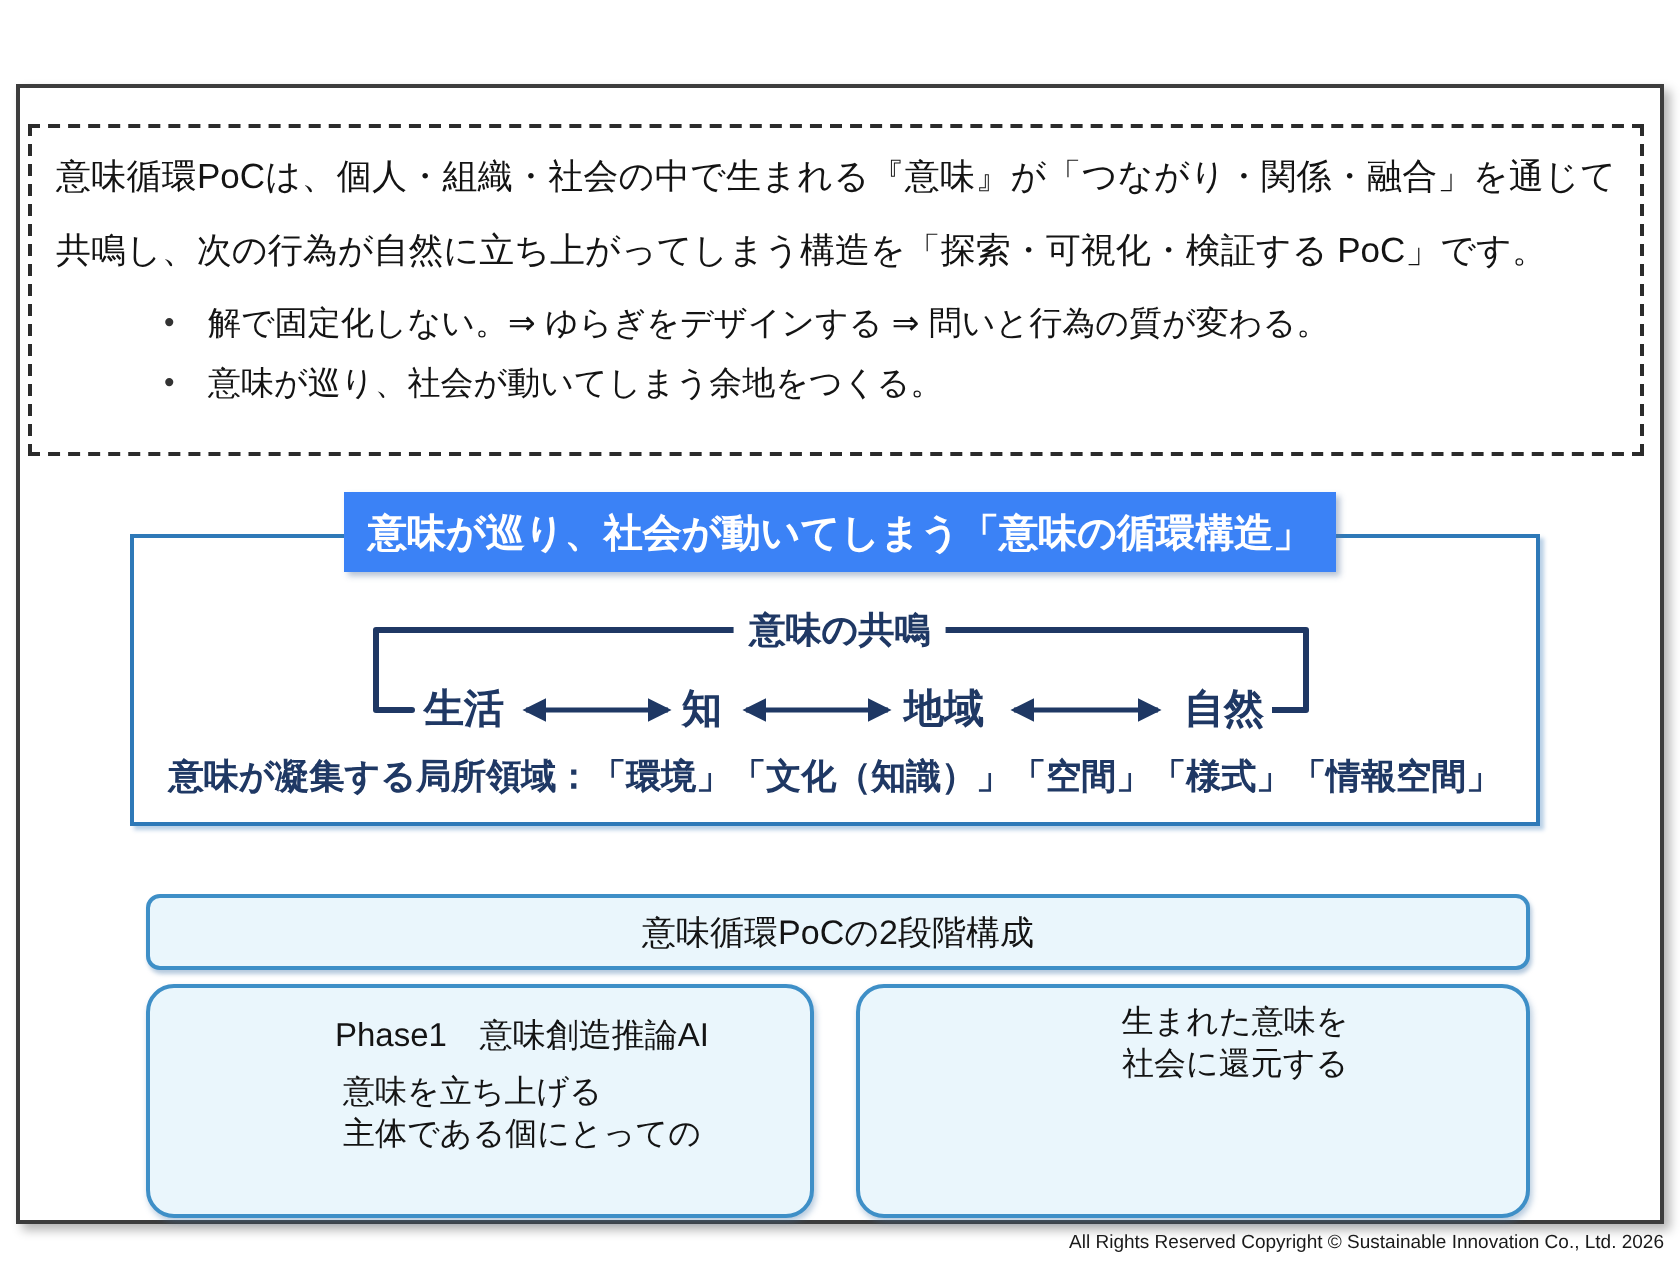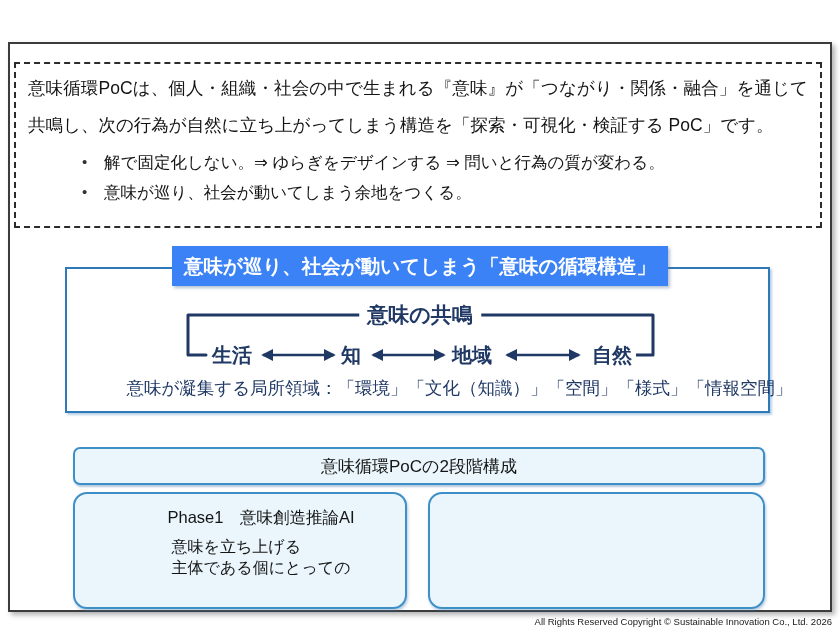--- a/index.html
+++ b/index.html
@@ -50,26 +50,26 @@
     box-shadow:2px 2px 2px rgba(100,150,200,0.45); z-index:2;
   }
   .circ-box svg{ position:absolute; left:0; top:0; width:701px; height:142px; }
   .node-label{
     position:absolute; transform:translateX(-50%); top:73px;
     font-size:20px; font-weight:bold; color:#1F3864; background:#fff;
     padding:0 4px; line-height:26px; white-space:nowrap; z-index:2;
   }
   .resonance-label{
     position:absolute; left:353px; transform:translateX(-50%); top:33px;
-    font-size:21px; font-weight:bold; color:#1F3864; background:#fff;
+    font-size:18px; font-weight:bold; color:#1F3864; background:#fff;
     padding:0 8px; line-height:26px; white-space:nowrap; z-index:2;
   }
   .agg-caption{
     position:absolute; left:0; top:107px; width:100%; text-align:center;
-    font-size:17.5px; font-weight:normal; color:#1F3864; white-space:nowrap;margin-left:42px;
+    font-size:17.5px; font-weight:bold; color:#1F3864; white-space:nowrap;
   }
   
   .stage-box{
     position:absolute; left:63px; top:403px; width:692px; height:38px;
     background:#EAF6FC; border:2px solid #3E8FC7; border-radius:7px;
     display:flex; align-items:center; justify-content:center;
     font-size:17px; color:#141414;
     box-shadow:1px 2px 2px rgba(70,120,170,0.40);
   }
   .phase-card{
@@ -135,17 +135,23 @@
     <div class="phase-title">Phase1　意味創造推論AI</div>
     <div class="phase-desc">
       <div class="desc-inner">
         <div>意味を立ち上げる</div>
         <div>主体である個にとっての</div>
       </div>
     </div>
   </div>
 
   <div class="phase-card p2">
+    <div class="phase-desc">
+      <div class="desc-inner" style="text-align:center;">
+        <div>生まれた意味を</div>
+        <div>社会に還元する</div>
+      </div>
+    </div>
   </div>
 
 </div>
 
 <div class="footer">All Rights Reserved Copyright © Sustainable Innovation Co., Ltd. 2026</div>
 
 </body></html>

